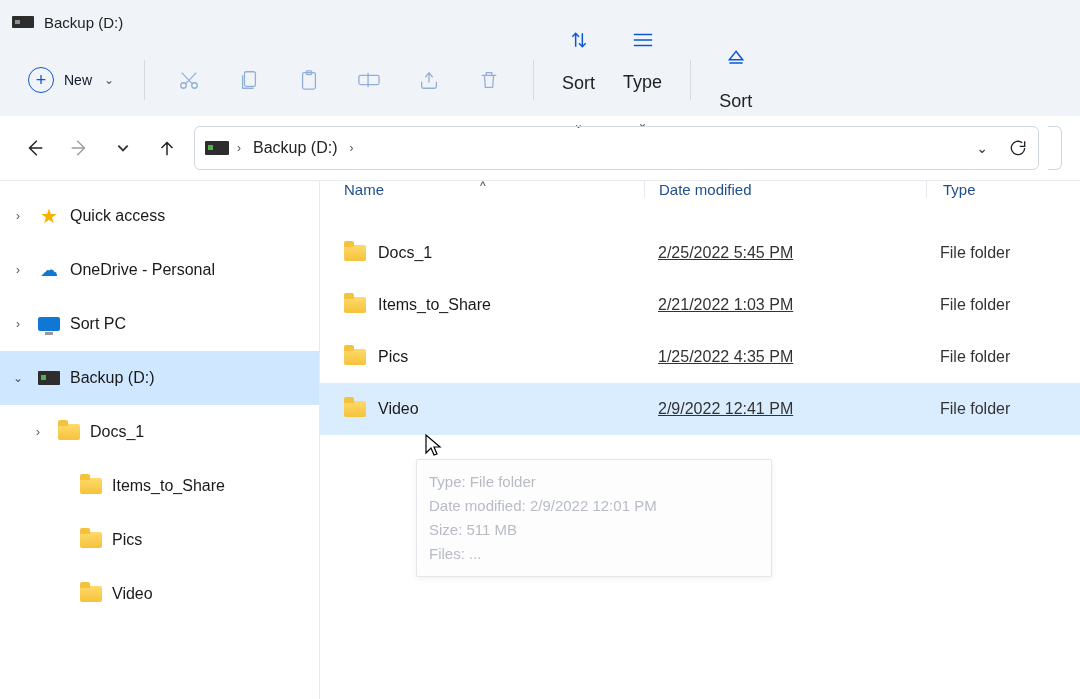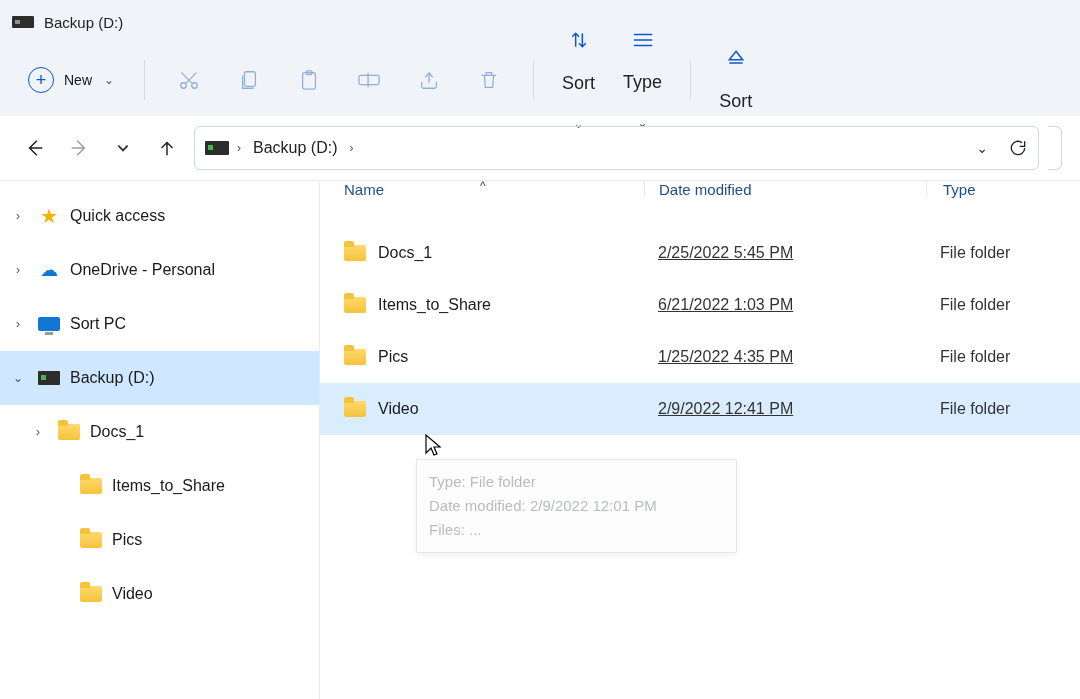--- a/index.html
+++ b/index.html
@@ -226,21 +226,21 @@
   }
   .file-row .namecell { width:300px; display:flex; align-items:center; gap:12px; }
   .file-row .datecell { width:282px; padding-left:14px; color:#333;text-decoration:underline; }
   .file-row .typecell { flex:1; padding-left:14px; color:#333; }
   .file-row.sel { background:#d9edff; }
 
   
   .tooltip {
     position:absolute;
     left: 96px; top: 278px;
-    width: 321px;
+    width: 356px;
     background:#fdfdfd;
     border:1px solid #e3e6ea;
     box-shadow:0 2px 6px rgba(0,0,0,0.06);
     padding:10px 12px;
     font-size:15px;
     color:#b8bcc2;
     line-height:1.6;
     border-radius:2px;
   }
 
@@ -450,21 +450,21 @@
           <span>Docs_1</span>
         </div>
       <div class="datecell">2/25/2022 5:45 PM</div>
       <div class="typecell">File folder</div>
     </div>
     <div class="file-row">
       <div class="namecell">
           <span class="folder-icon"></span>
           <span>Items_to_Share</span>
         </div>
-      <div class="datecell">6/21/2022 1:03 PM</div>
+      <div class="datecell">2/21/2022 1:03 PM</div>
       <div class="typecell">File folder</div>
     </div>
     <div class="file-row">
       <div class="namecell">
           <span class="folder-icon"></span>
           <span>Pics</span>
         </div>
       <div class="datecell">1/25/2022 4:35 PM</div>
       <div class="typecell">File folder</div>
     </div>
@@ -473,20 +473,21 @@
           <span class="folder-icon"></span>
           <span>Video</span>
         </div>
       <div class="datecell">2/9/2022 12:41 PM</div>
       <div class="typecell">File folder</div>
     </div>
 
     <div class="tooltip">
       <div>Type: File folder</div>
       <div>Date modified: 2/9/2022 12:01 PM</div>
+      <div>Size: 511 MB</div>
       <div>Files: ...</div>
     </div>
 
     <div class="cursor">
       <svg width="20" height="24" viewBox="0 0 20 24">
         <path d="M2 2 L2 20 L7 15 L10 22 L13 21 L10 14 L16 14 Z" fill="#fff" stroke="#000" stroke-width="1.2"></path>
       </svg>
     </div>
   </div>
 

